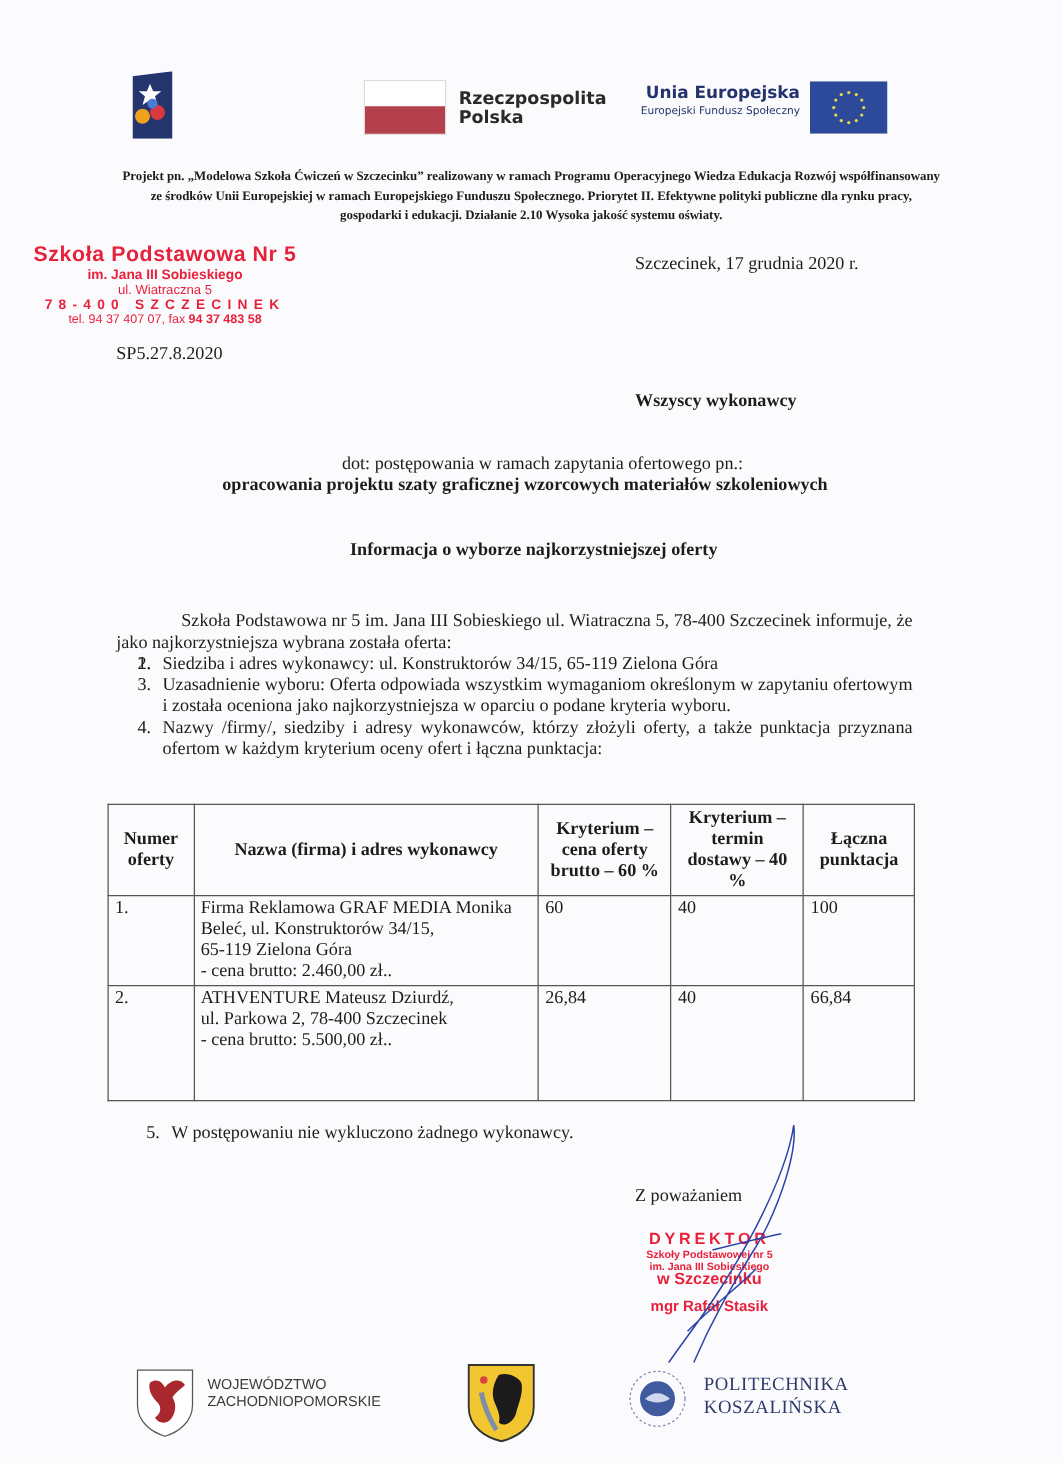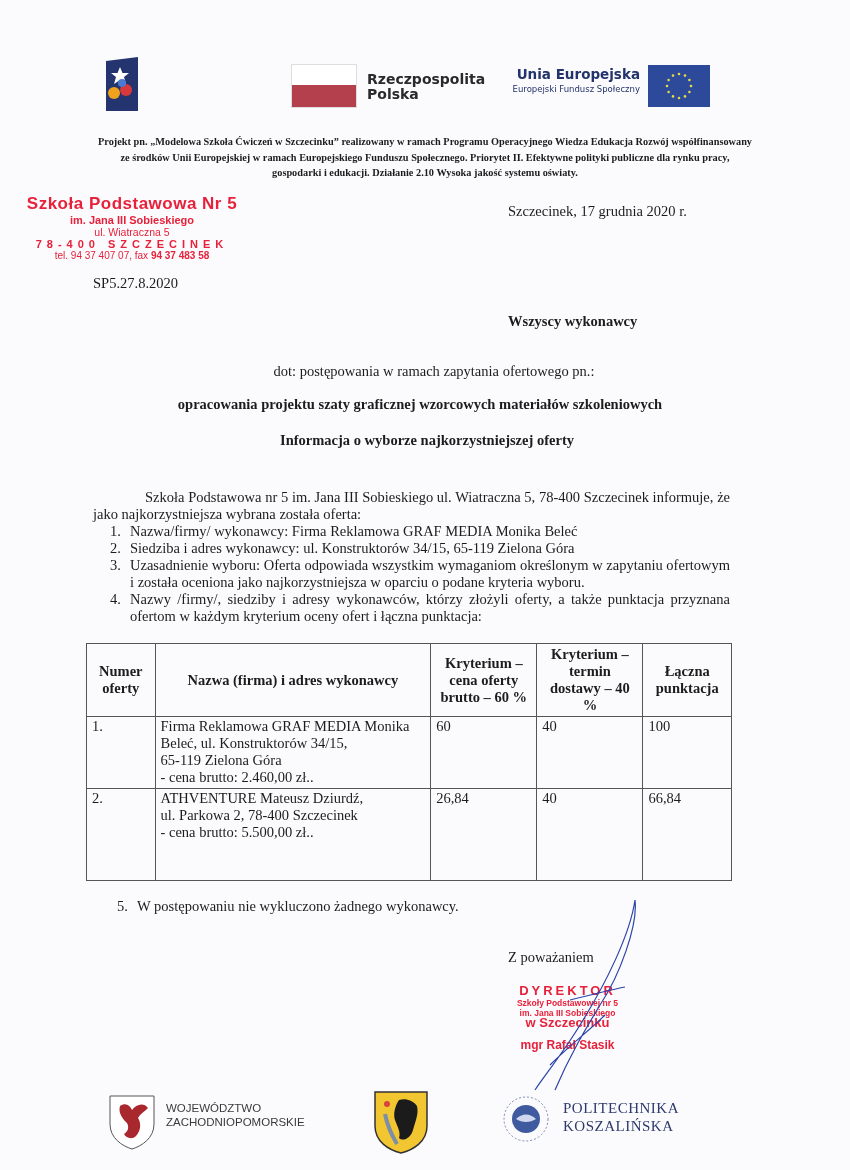--- a/index.html
+++ b/index.html
@@ -100,28 +100,28 @@
   <div class="st3">ul. Wiatraczna 5</div>
   <div class="st4">78-400 SZCZECINEK</div>
   <div class="st5"><span>tel. 94 37 407 07, fax </span><b>94 37 483 58</b></div>
 </div>
 
 <div class="abs p" style="left:93px; top:275px;">SP5.27.8.2020</div>
 <div class="abs p" style="left:508px; top:203px;">Szczecinek, 17 grudnia 2020 r.</div>
 <div class="abs p b" style="left:508px; top:313px;">Wszyscy wykonawcy</div>
 
 <div class="abs p" style="left:0; width:850px; text-align:center; top:363px; padding-left:18px; box-sizing:border-box;">dot: postępowania w ramach zapytania ofertowego pn.:</div>
-<div class="abs p b" style="left:0; width:840px; text-align:center; top:380px;margin-top:16px;">opracowania projektu szaty graficznej wzorcowych materiałów szkoleniowych</div>
+<div class="abs p b" style="left:0; width:840px; text-align:center; top:380px;">opracowania projektu szaty graficznej wzorcowych materiałów szkoleniowych</div>
 
 <div class="abs p b" style="left:0; width:850px; text-align:center; top:432px; padding-left:4px; box-sizing:border-box;">Informacja o wyborze najkorzystniejszej oferty</div>
 
 <div class="abs p just" style="left:93px; top:489px; width:637px; text-indent:52px;">Szkoła Podstawowa nr 5 im. Jana III Sobieskiego ul. Wiatraczna 5, 78-400 Szczecinek informuje, że jako najkorzystniejsza wybrana została oferta:</div>
 
 <ol class="abs list" style="left:93px; top:523px; width:637px;">
-  <li><span class="num">1.</span><span>Nazwa/firmy/ wykonawcy: Firma Reklamowa GRAF MEDIA Monika Beleć</span></li>
+  <li><span class="num">1.</span></li>
   <li><span class="num">2.</span><span>Siedziba i adres wykonawcy:  ul. Konstruktorów 34/15, 65-119 Zielona Góra</span></li>
   <li><span class="num">3.</span><span>Uzasadnienie wyboru: Oferta odpowiada wszystkim wymaganiom określonym w zapytaniu ofertowym  i została oceniona jako najkorzystniejsza w oparciu o podane kryteria wyboru.</span></li>
   <li><span class="num">4.</span><span>Nazwy /firmy/, siedziby i adresy wykonawców, którzy złożyli oferty, a także punktacja przyznana ofertom w każdym kryterium oceny ofert i łączna punktacja:</span></li>
 </ol>
 
 <table class="offers">
   <thead>
     <tr>
       <th style="width:58px;">Numer oferty</th>
       <th style="width:270px;">Nazwa (firma) i adres wykonawcy</th>

